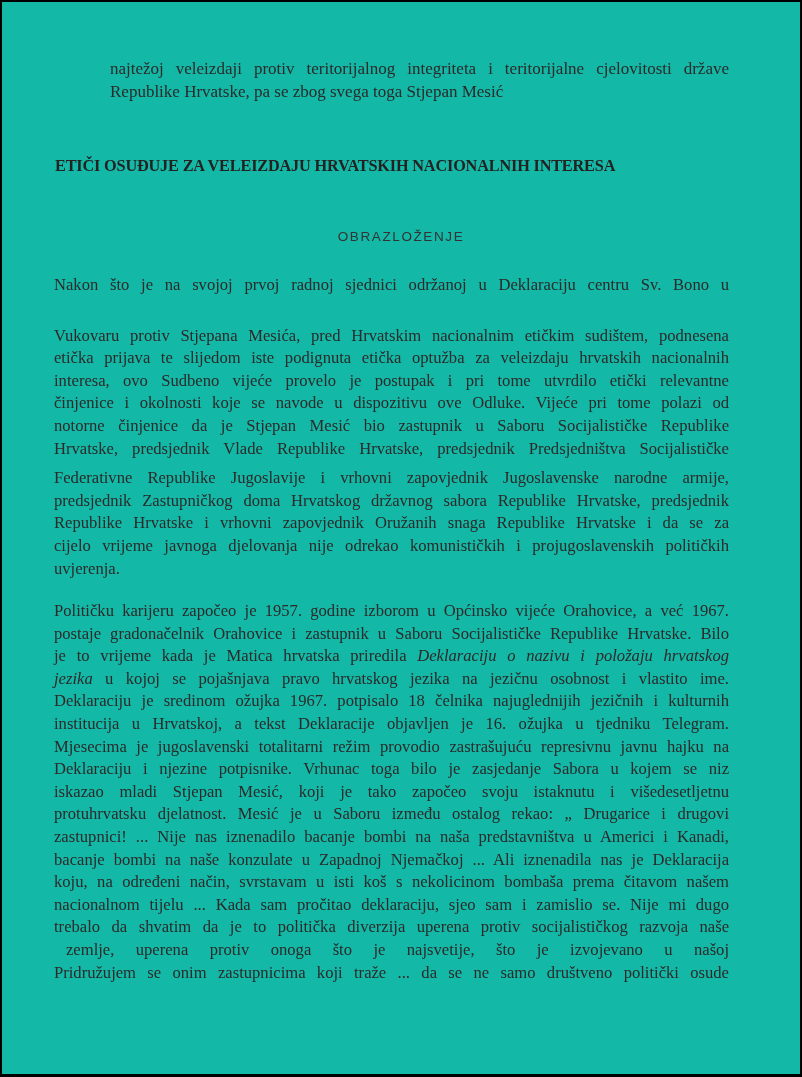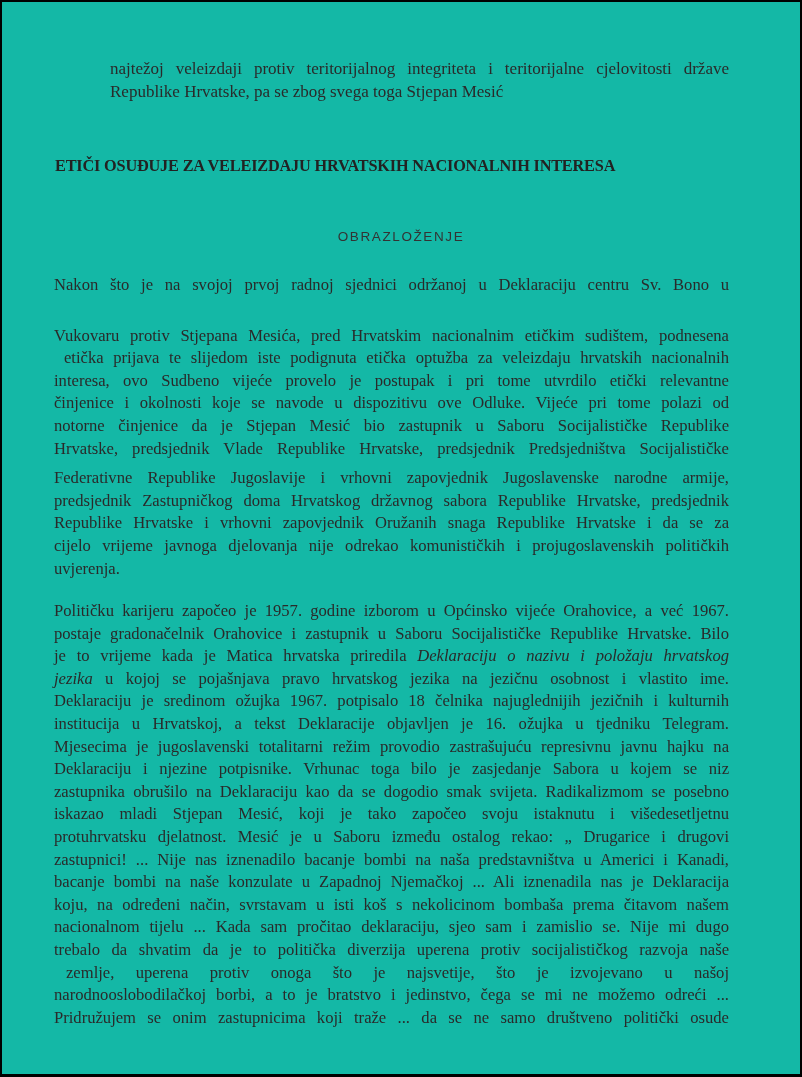--- a/index.html
+++ b/index.html
@@ -93,47 +93,45 @@
     <span class="line last">Republike Hrvatske, pa se zbog svega toga Stjepan Mesić</span>
   </div>
 
   <div class="heading">ETIČI OSUĐUJE ZA VELEIZDAJU HRVATSKIH NACIONALNIH INTERESA</div>
 
   <div class="subheading">OBRAZLOŽENJE</div>
 
   <div class="body-text para1">
     <span class="line" style="white-space: nowrap; display: block; word-spacing: 0px;">Nakon što je na svojoj prvoj radnoj sjednici održanoj u Deklaraciju centru Sv. Bono u</span>
     <span class="line" style="white-space: nowrap; display: block; word-spacing: 0px; margin-top: 28px;">Vukovaru protiv Stjepana Mesića, pred Hrvatskim nacionalnim etičkim sudištem, podnesena</span>
-    <span class="line" style="white-space: nowrap; display: block; word-spacing: 0px; margin-left: 10px;">etička prijava te slijedom iste podignuta etička optužba za veleizdaju hrvatskih nacionalnih</span>
+    <span class="line" style="white-space: nowrap; display: block; word-spacing: 0px;">etička prijava te slijedom iste podignuta etička optužba za veleizdaju hrvatskih nacionalnih</span>
     <span class="line" style="white-space: nowrap; display: block; word-spacing: 0px;">interesa, ovo Sudbeno vijeće provelo je postupak i pri tome utvrdilo etički relevantne</span>
     <span class="line" style="white-space: nowrap; display: block; word-spacing: 0px;">činjenice i okolnosti koje se navode u dispozitivu ove Odluke. Vijeće pri tome polazi od</span>
     <span class="line" style="white-space: nowrap; display: block; word-spacing: 0px;">notorne činjenice da je Stjepan Mesić bio zastupnik u Saboru Socijalističke Republike</span>
     <span class="line" style="white-space: nowrap; display: block; word-spacing: 0px;">Hrvatske, predsjednik Vlade Republike Hrvatske, predsjednik Predsjedništva Socijalističke</span>
     <span class="line" style="white-space: nowrap; display: block; word-spacing: 0px; margin-top: 7px;">Federativne Republike Jugoslavije i vrhovni zapovjednik Jugoslavenske narodne armije,</span>
     <span class="line" style="white-space: nowrap; display: block; word-spacing: 0px;">predsjednik Zastupničkog doma Hrvatskog državnog sabora Republike Hrvatske, predsjednik</span>
     <span class="line" style="white-space: nowrap; display: block; word-spacing: 0px;">Republike Hrvatske i vrhovni zapovjednik Oružanih snaga Republike Hrvatske i da se za</span>
     <span class="line" style="white-space: nowrap; display: block; word-spacing: 0px;">cijelo vrijeme javnoga djelovanja  nije odrekao komunističkih i projugoslavenskih političkih</span>
     <span class="line last">uvjerenja.</span>
   </div>
 
   <div class="body-text para2">
     <span class="line" style="white-space: nowrap; display: block; word-spacing: 0px;">Političku karijeru započeo  je 1957. godine izborom u Općinsko vijeće Orahovice, a već 1967.</span>
     <span class="line" style="white-space: nowrap; display: block; word-spacing: 0px;">postaje gradonačelnik Orahovice i zastupnik u Saboru Socijalističke Republike Hrvatske. Bilo</span>
     <span class="line" style="white-space: nowrap; display: block; word-spacing: 0px;"><span>je to vrijeme kada je Matica hrvatska priredila </span><em>Deklaraciju o nazivu i položaju hrvatskog</em></span>
     <span class="line" style="white-space: nowrap; display: block; word-spacing: 0px;"><em>jezika</em><span> u kojoj se pojašnjava pravo hrvatskog jezika na jezičnu osobnost i vlastito ime.</span></span>
     <span class="line" style="white-space: nowrap; display: block; word-spacing: 0px;">Deklaraciju je sredinom ožujka 1967.  potpisalo 18 čelnika najuglednijih jezičnih i kulturnih</span>
     <span class="line" style="white-space: nowrap; display: block; word-spacing: 0px;">institucija u Hrvatskoj, a tekst Deklaracije objavljen je 16. ožujka u tjedniku Telegram.</span>
     <span class="line" style="white-space: nowrap; display: block; word-spacing: 0px;">Mjesecima je jugoslavenski totalitarni režim provodio zastrašujuću represivnu javnu hajku na</span>
     <span class="line" style="white-space: nowrap; display: block; word-spacing: 0px;">Deklaraciju i njezine potpisnike. Vrhunac toga bilo je zasjedanje Sabora u kojem se niz</span>
-    <span class="line" style="white-space: nowrap; display: block; word-spacing: 0px;">zastupnika obrušilo na Deklaraciju kao da se dogodio smak svijeta. Radikalizmom se posebno</span>
     <span class="line" style="white-space: nowrap; display: block; word-spacing: 0px;">iskazao mladi Stjepan Mesić, koji je tako započeo svoju istaknutu i višedesetljetnu</span>
     <span class="line" style="white-space: nowrap; display: block; word-spacing: 0px;">protuhrvatsku djelatnost. Mesić je u Saboru između ostalog rekao: „ Drugarice i drugovi</span>
     <span class="line" style="white-space: nowrap; display: block; word-spacing: 0px;">zastupnici! ... Nije nas iznenadilo bacanje bombi na naša predstavništva u Americi i Kanadi,</span>
     <span class="line" style="white-space: nowrap; display: block; word-spacing: 0px;">bacanje bombi na naše konzulate u Zapadnoj Njemačkoj ... Ali iznenadila nas je Deklaracija</span>
     <span class="line" style="white-space: nowrap; display: block; word-spacing: 0px;">koju, na određeni način, svrstavam u isti koš s nekolicinom bombaša prema čitavom našem</span>
     <span class="line" style="white-space: nowrap; display: block; word-spacing: 0px;">nacionalnom tijelu ... Kada sam pročitao deklaraciju, sjeo sam i zamislio se. Nije mi dugo</span>
     <span class="line" style="white-space: nowrap; display: block; word-spacing: 0px;">trebalo da shvatim da je to politička diverzija uperena protiv socijalističkog razvoja naše</span>
     <span class="line" style="white-space: nowrap; display: block; word-spacing: 0px; margin-left: 12px;">zemlje, uperena protiv onoga što je najsvetije, što je izvojevano u našoj</span>
-    <span class="line" style="white-space: nowrap; display: block; word-spacing: 0px;">narodnooslobodilačkoj borbi, a to je bratstvo i jedinstvo, čega se mi ne možemo odreći ...</span>
     <span class="line" style="white-space: nowrap; display: block; word-spacing: 0px;">Pridružujem se onim zastupnicima koji traže ... da se ne samo društveno politički osude</span>
   </div>
 
 </div>
 
 </body></html>

